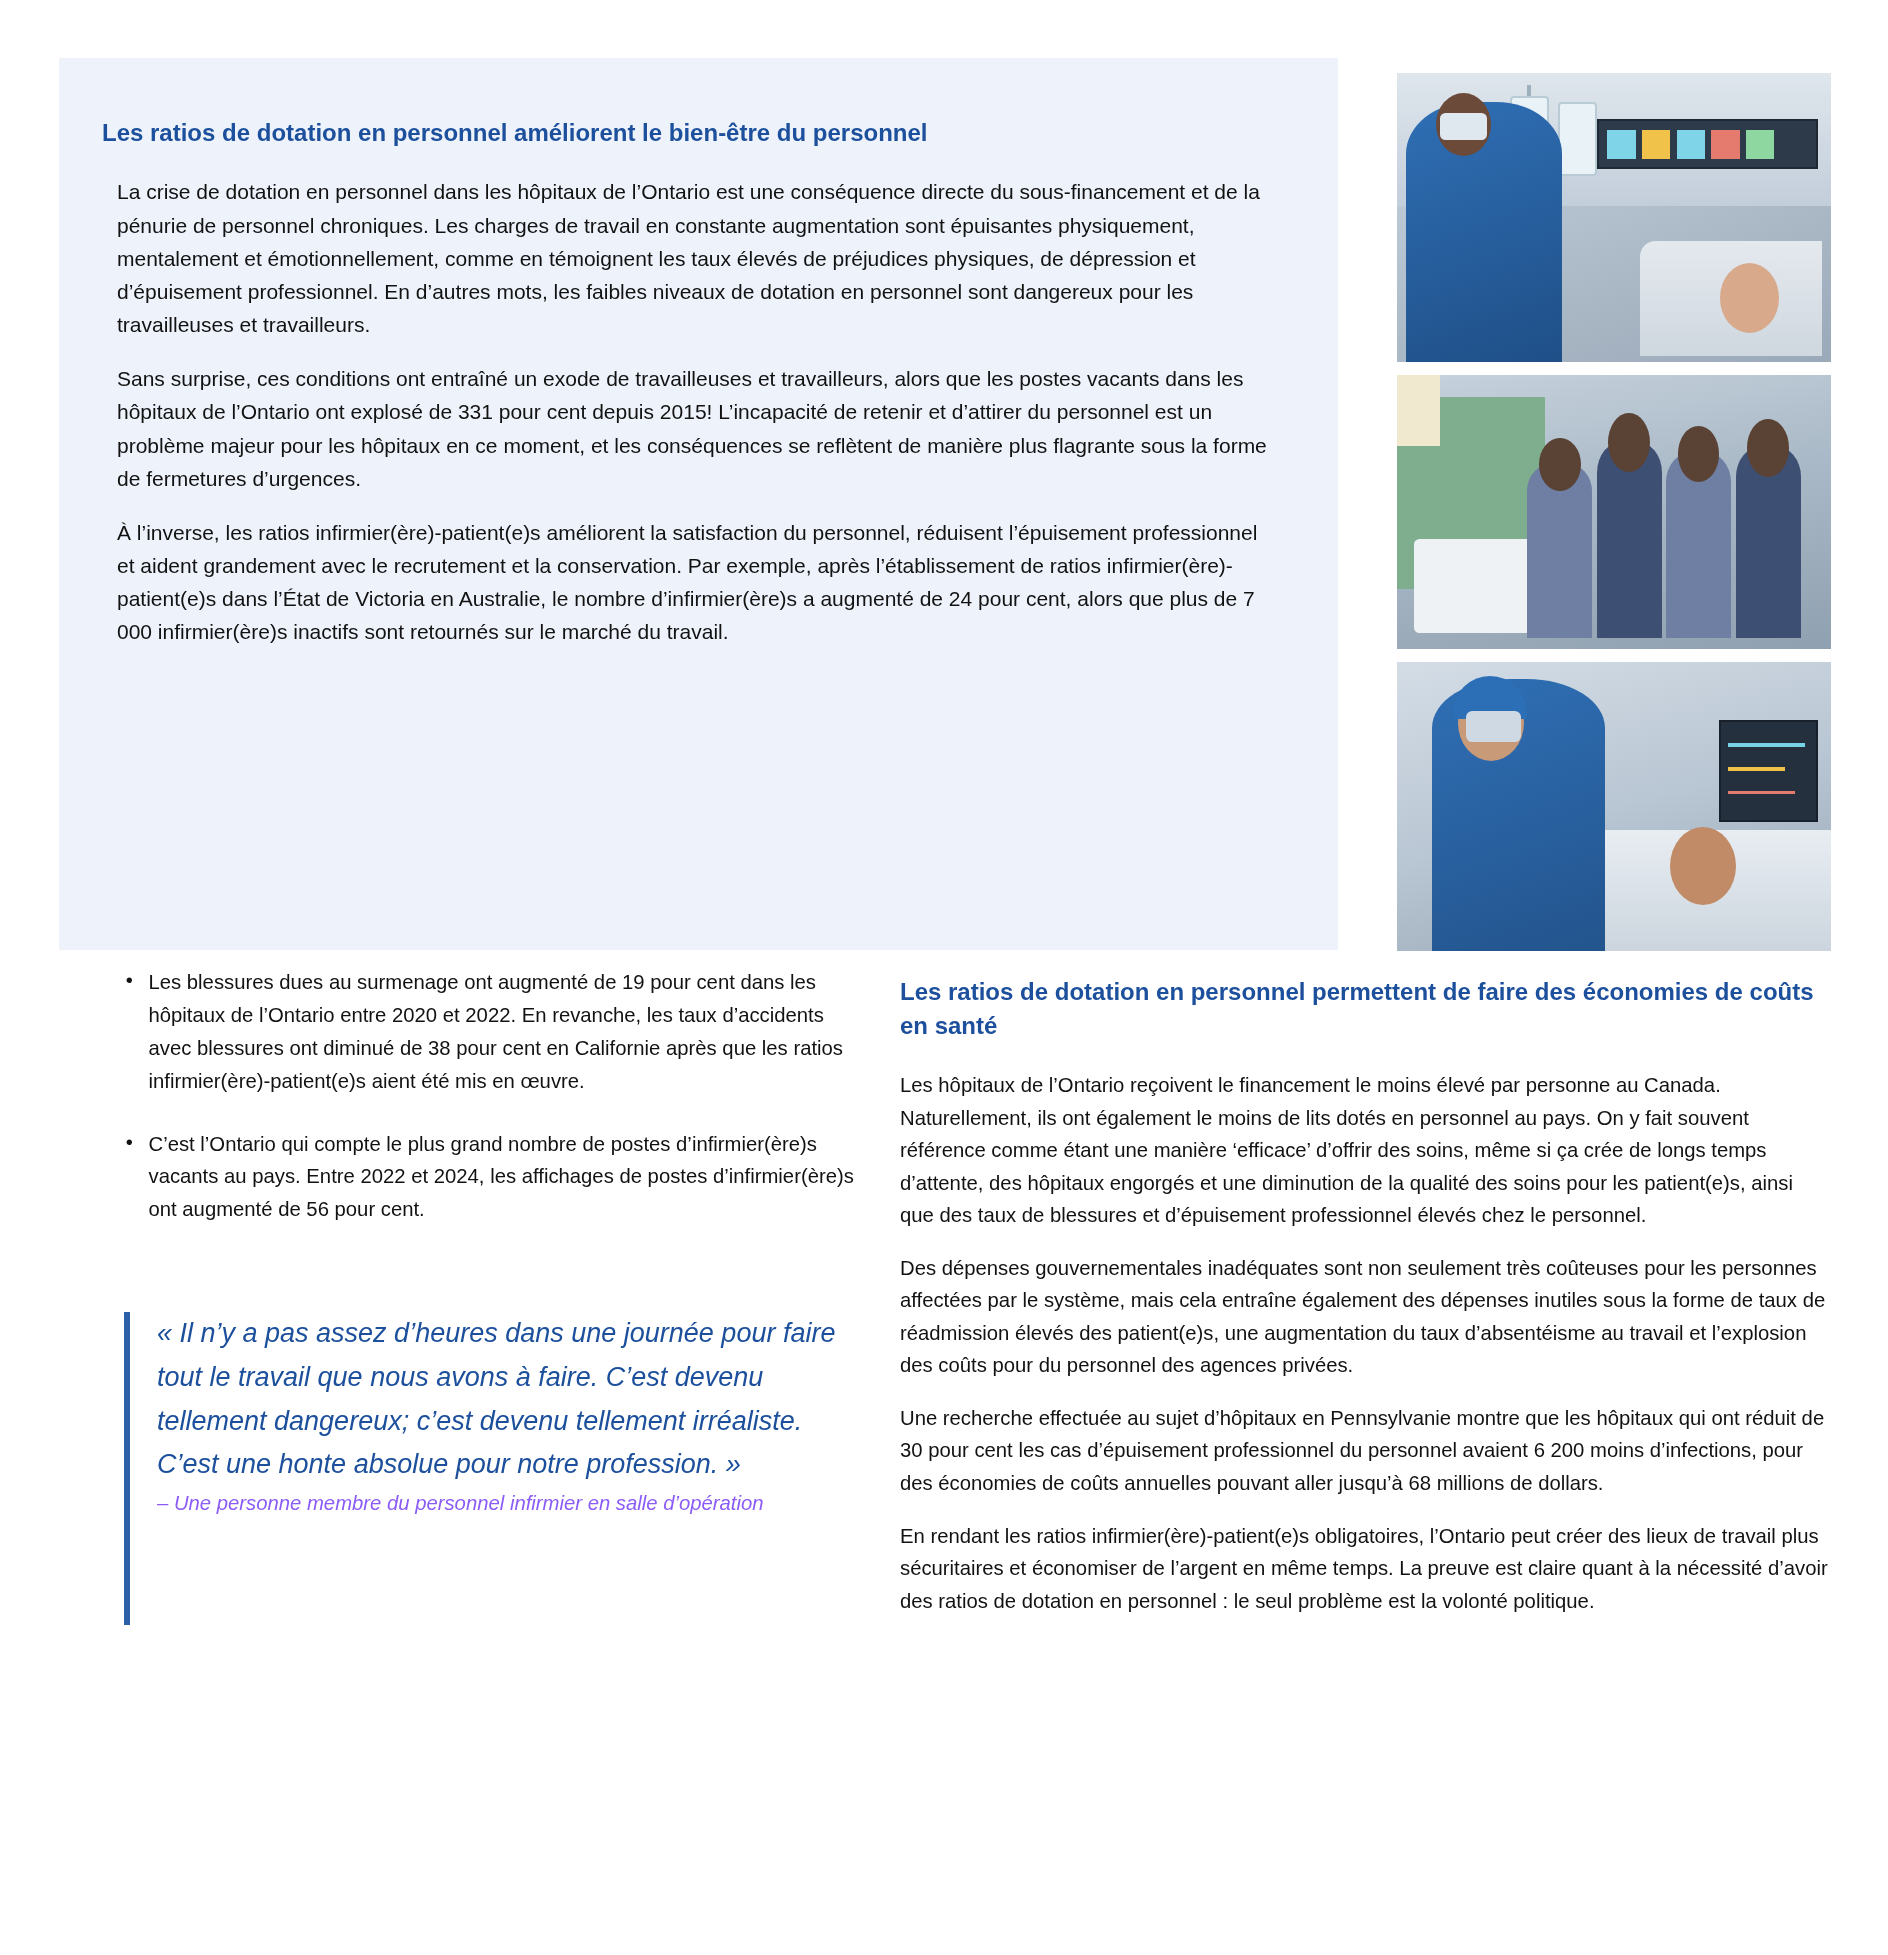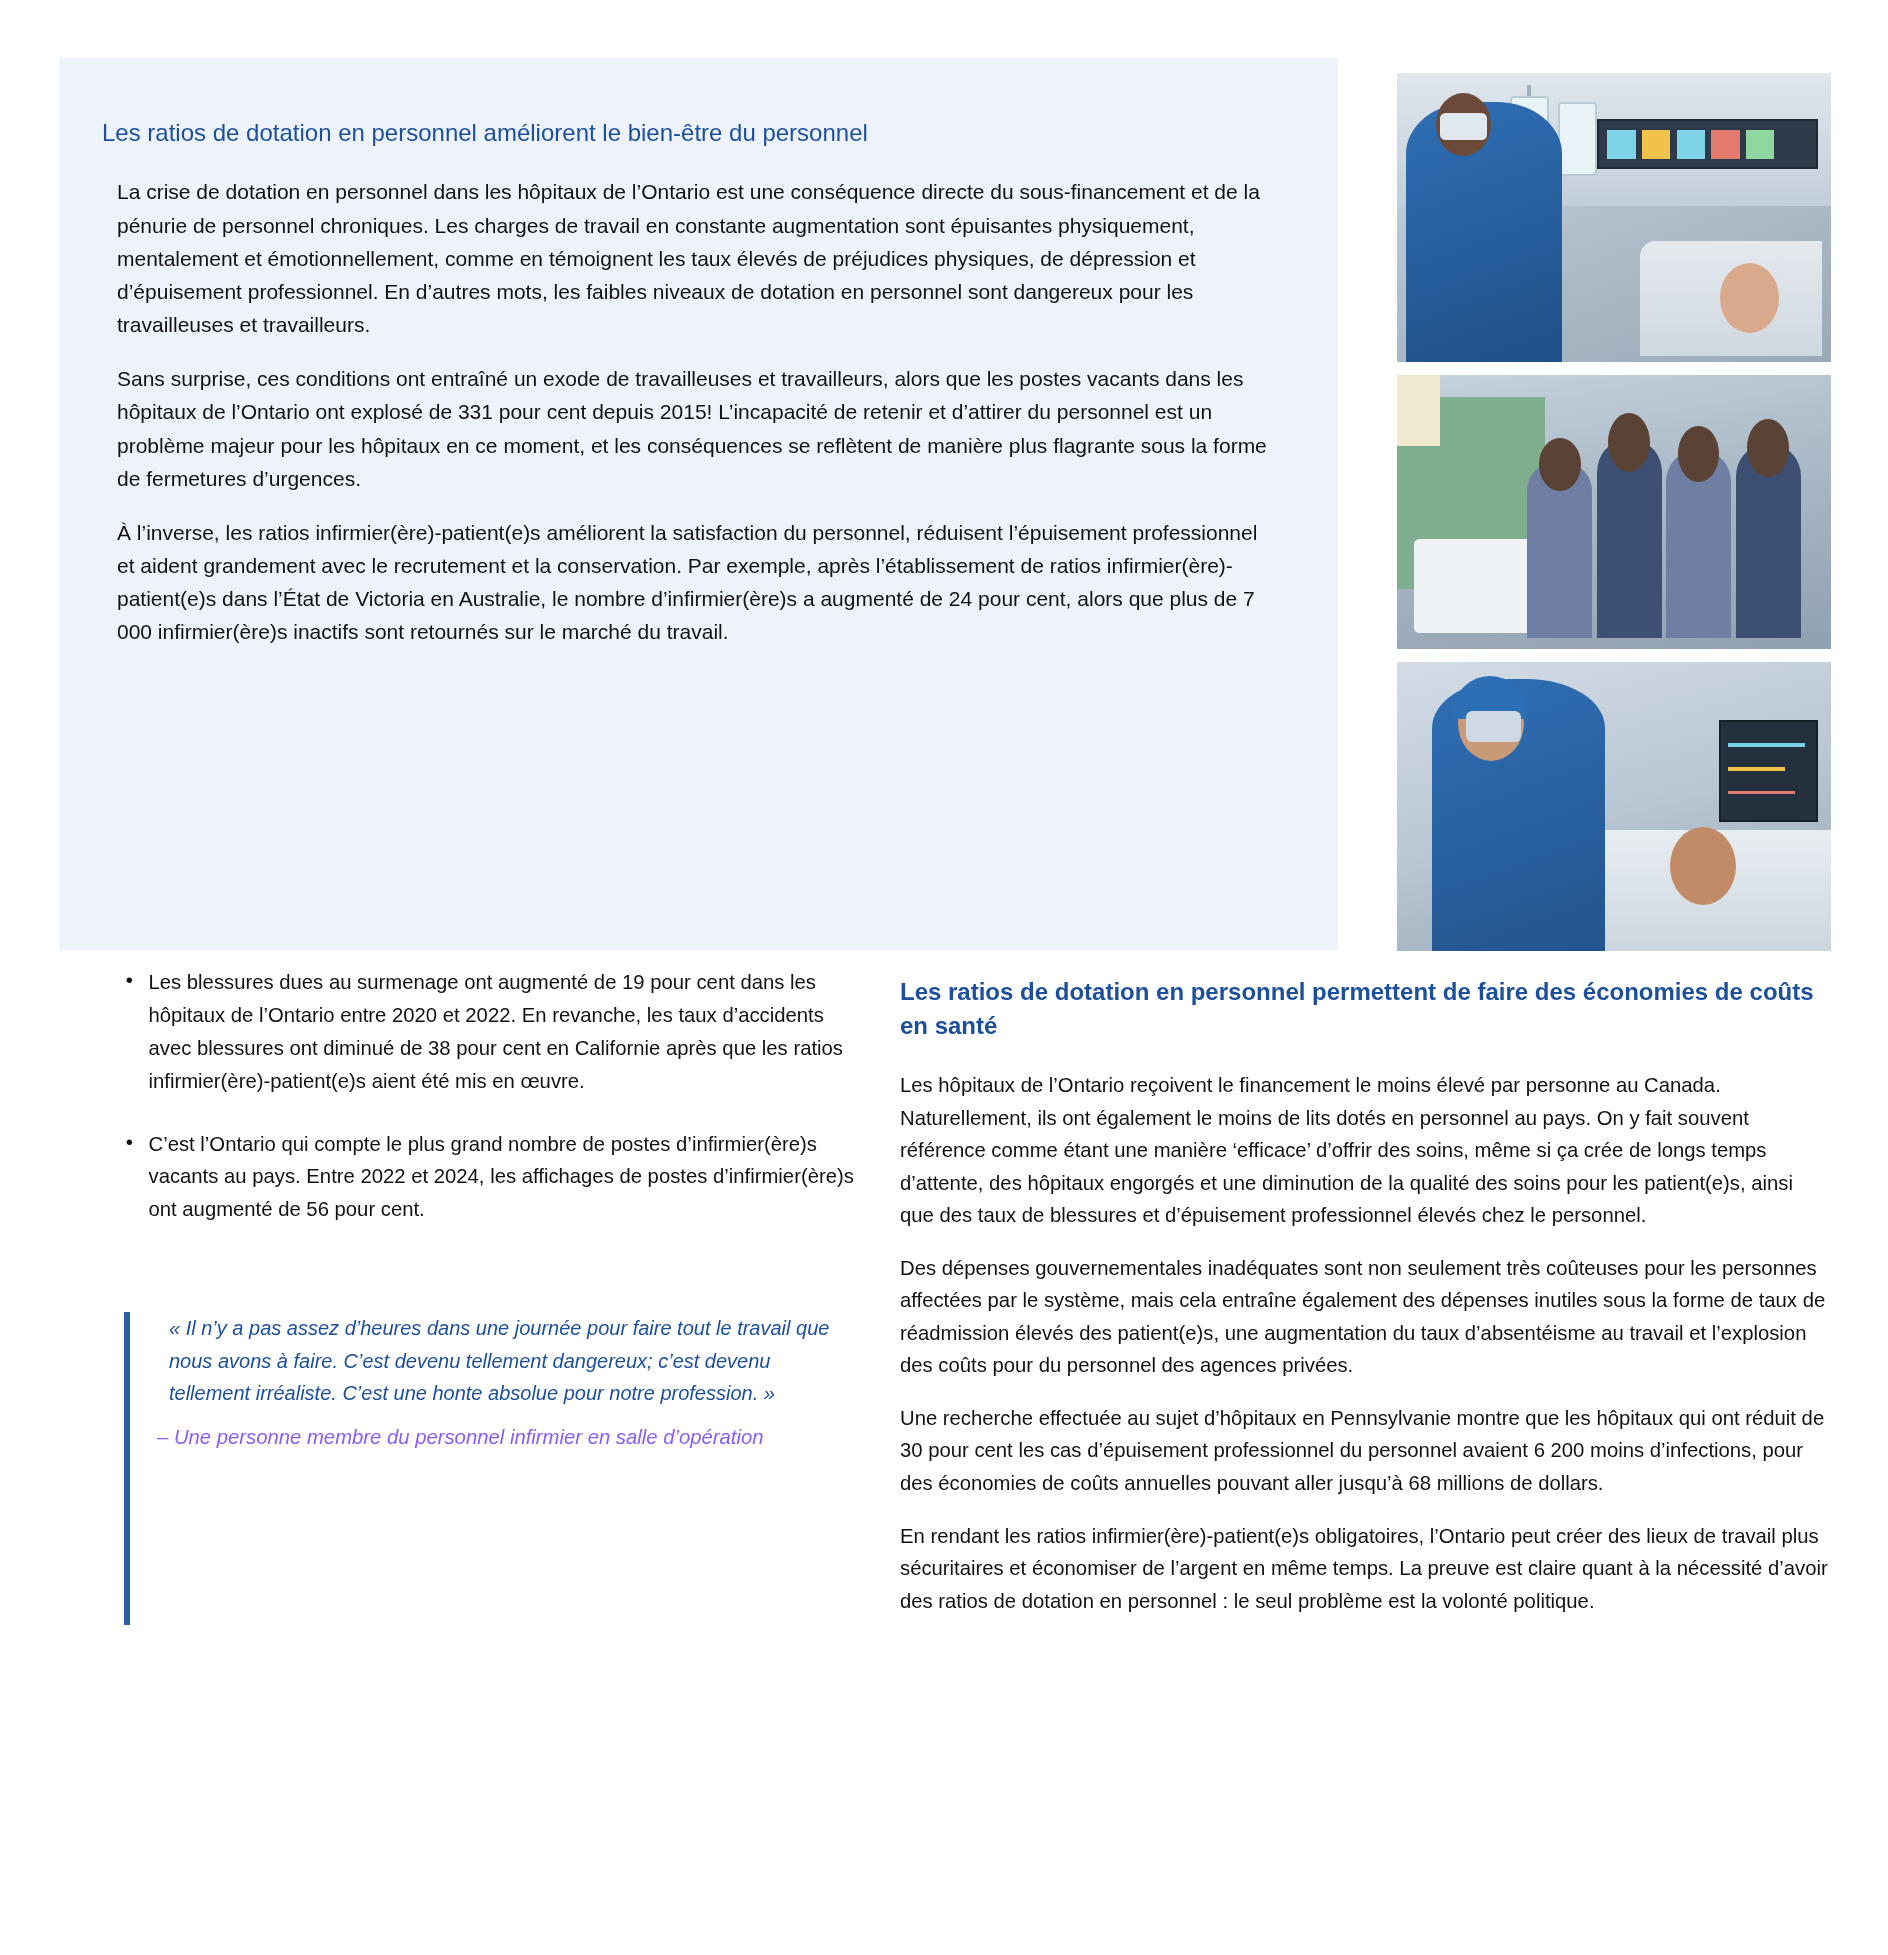--- a/index.html
+++ b/index.html
@@ -40,21 +40,21 @@
     background: #eef3fb;
   }
   .top-panel-inner {
     position: absolute;
     left: 43px;
     top: 59px;
     width: 1165px;
   }
   .heading-blue {
     color: #1c4f9c;
-    font-weight: normal;
+    font-weight: bold;
     font-size: 24px;
     line-height: 1.35;
     margin: 0 0 26px 0;
   }
   .body-para {
     font-size: 21px;
     line-height: 1.58;
     color: #121212;
     margin: 0 0 21px 15px;
   }
@@ -128,24 +128,24 @@
   .quote-bar {
     position: absolute;
     left: 5.5px;
     top: 0;
     width: 6.6px;
     height: 313px;
     background: #2b5fa8;
   }
   .quote-text {
     font-style: italic;
-    font-size: 20px;
+    font-size: 27px;
     line-height: 1.62;
     color: #1c4f9c;
-    margin: 12px;
+    margin: 0;
   }
   .quote-attrib {
     font-style: italic;
     font-size: 20.3px;
     line-height: 1.62;
     color: #8b5cf6;
     margin: 0;
   }
 
   .heading-blue-right {

